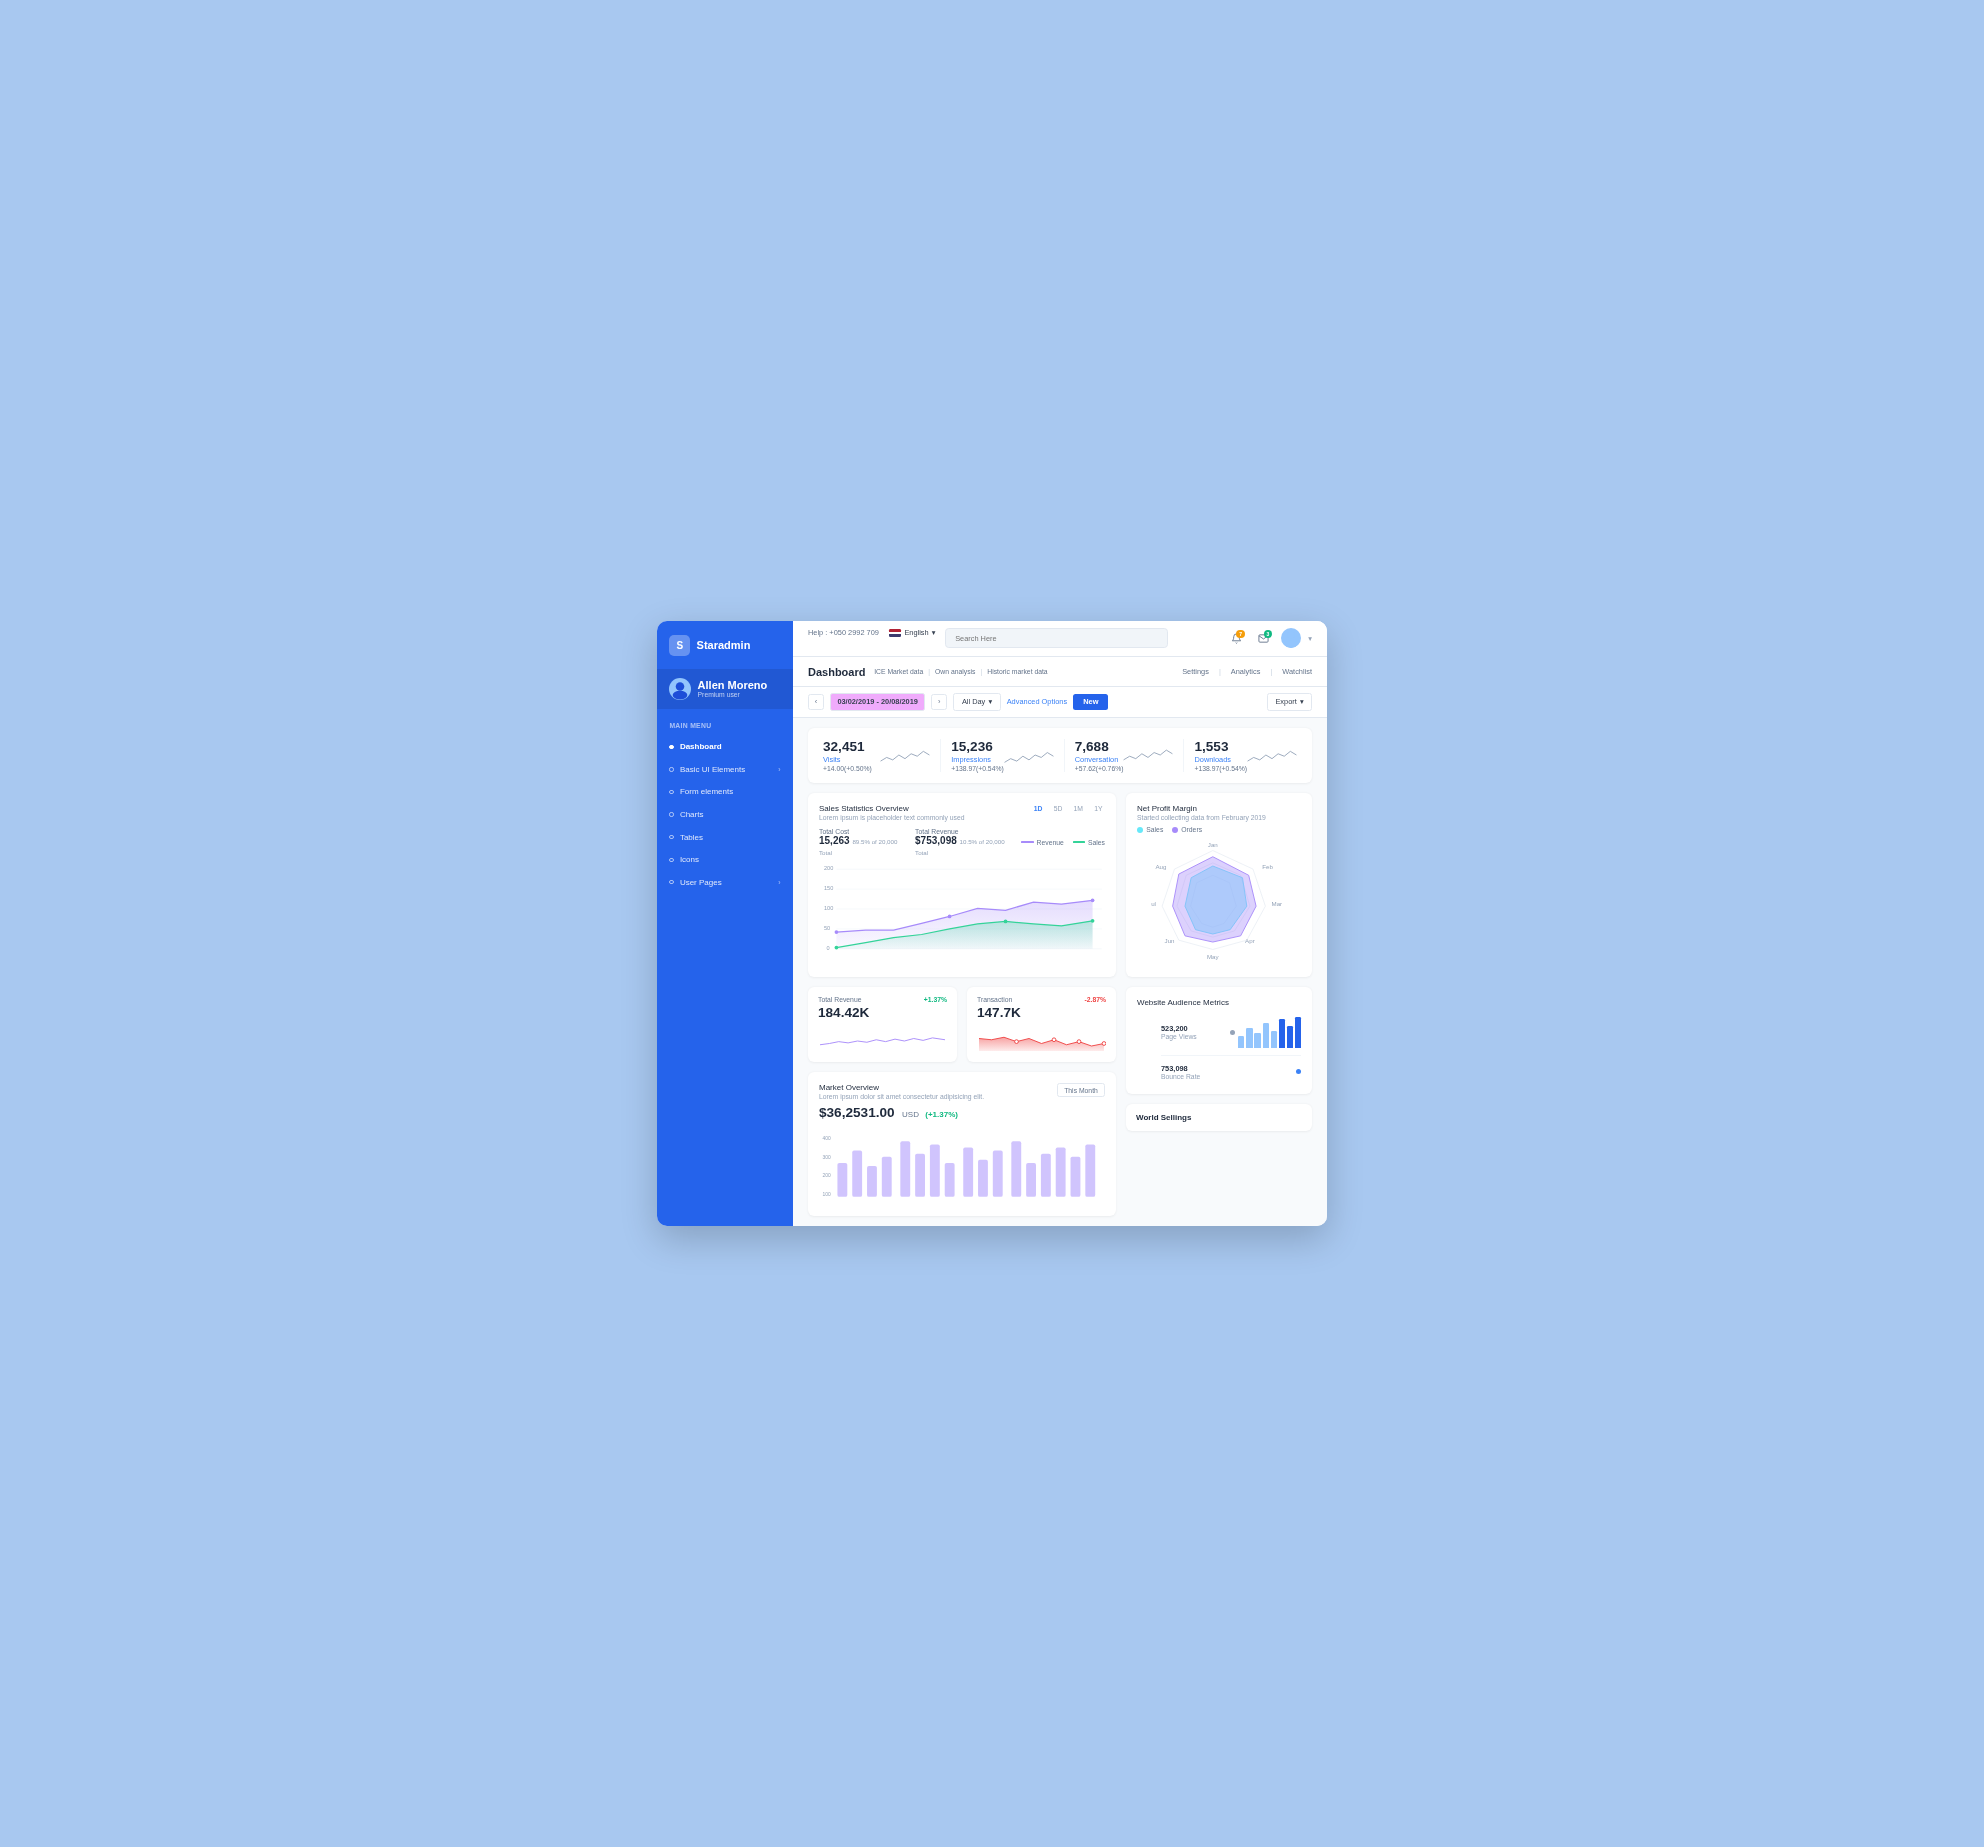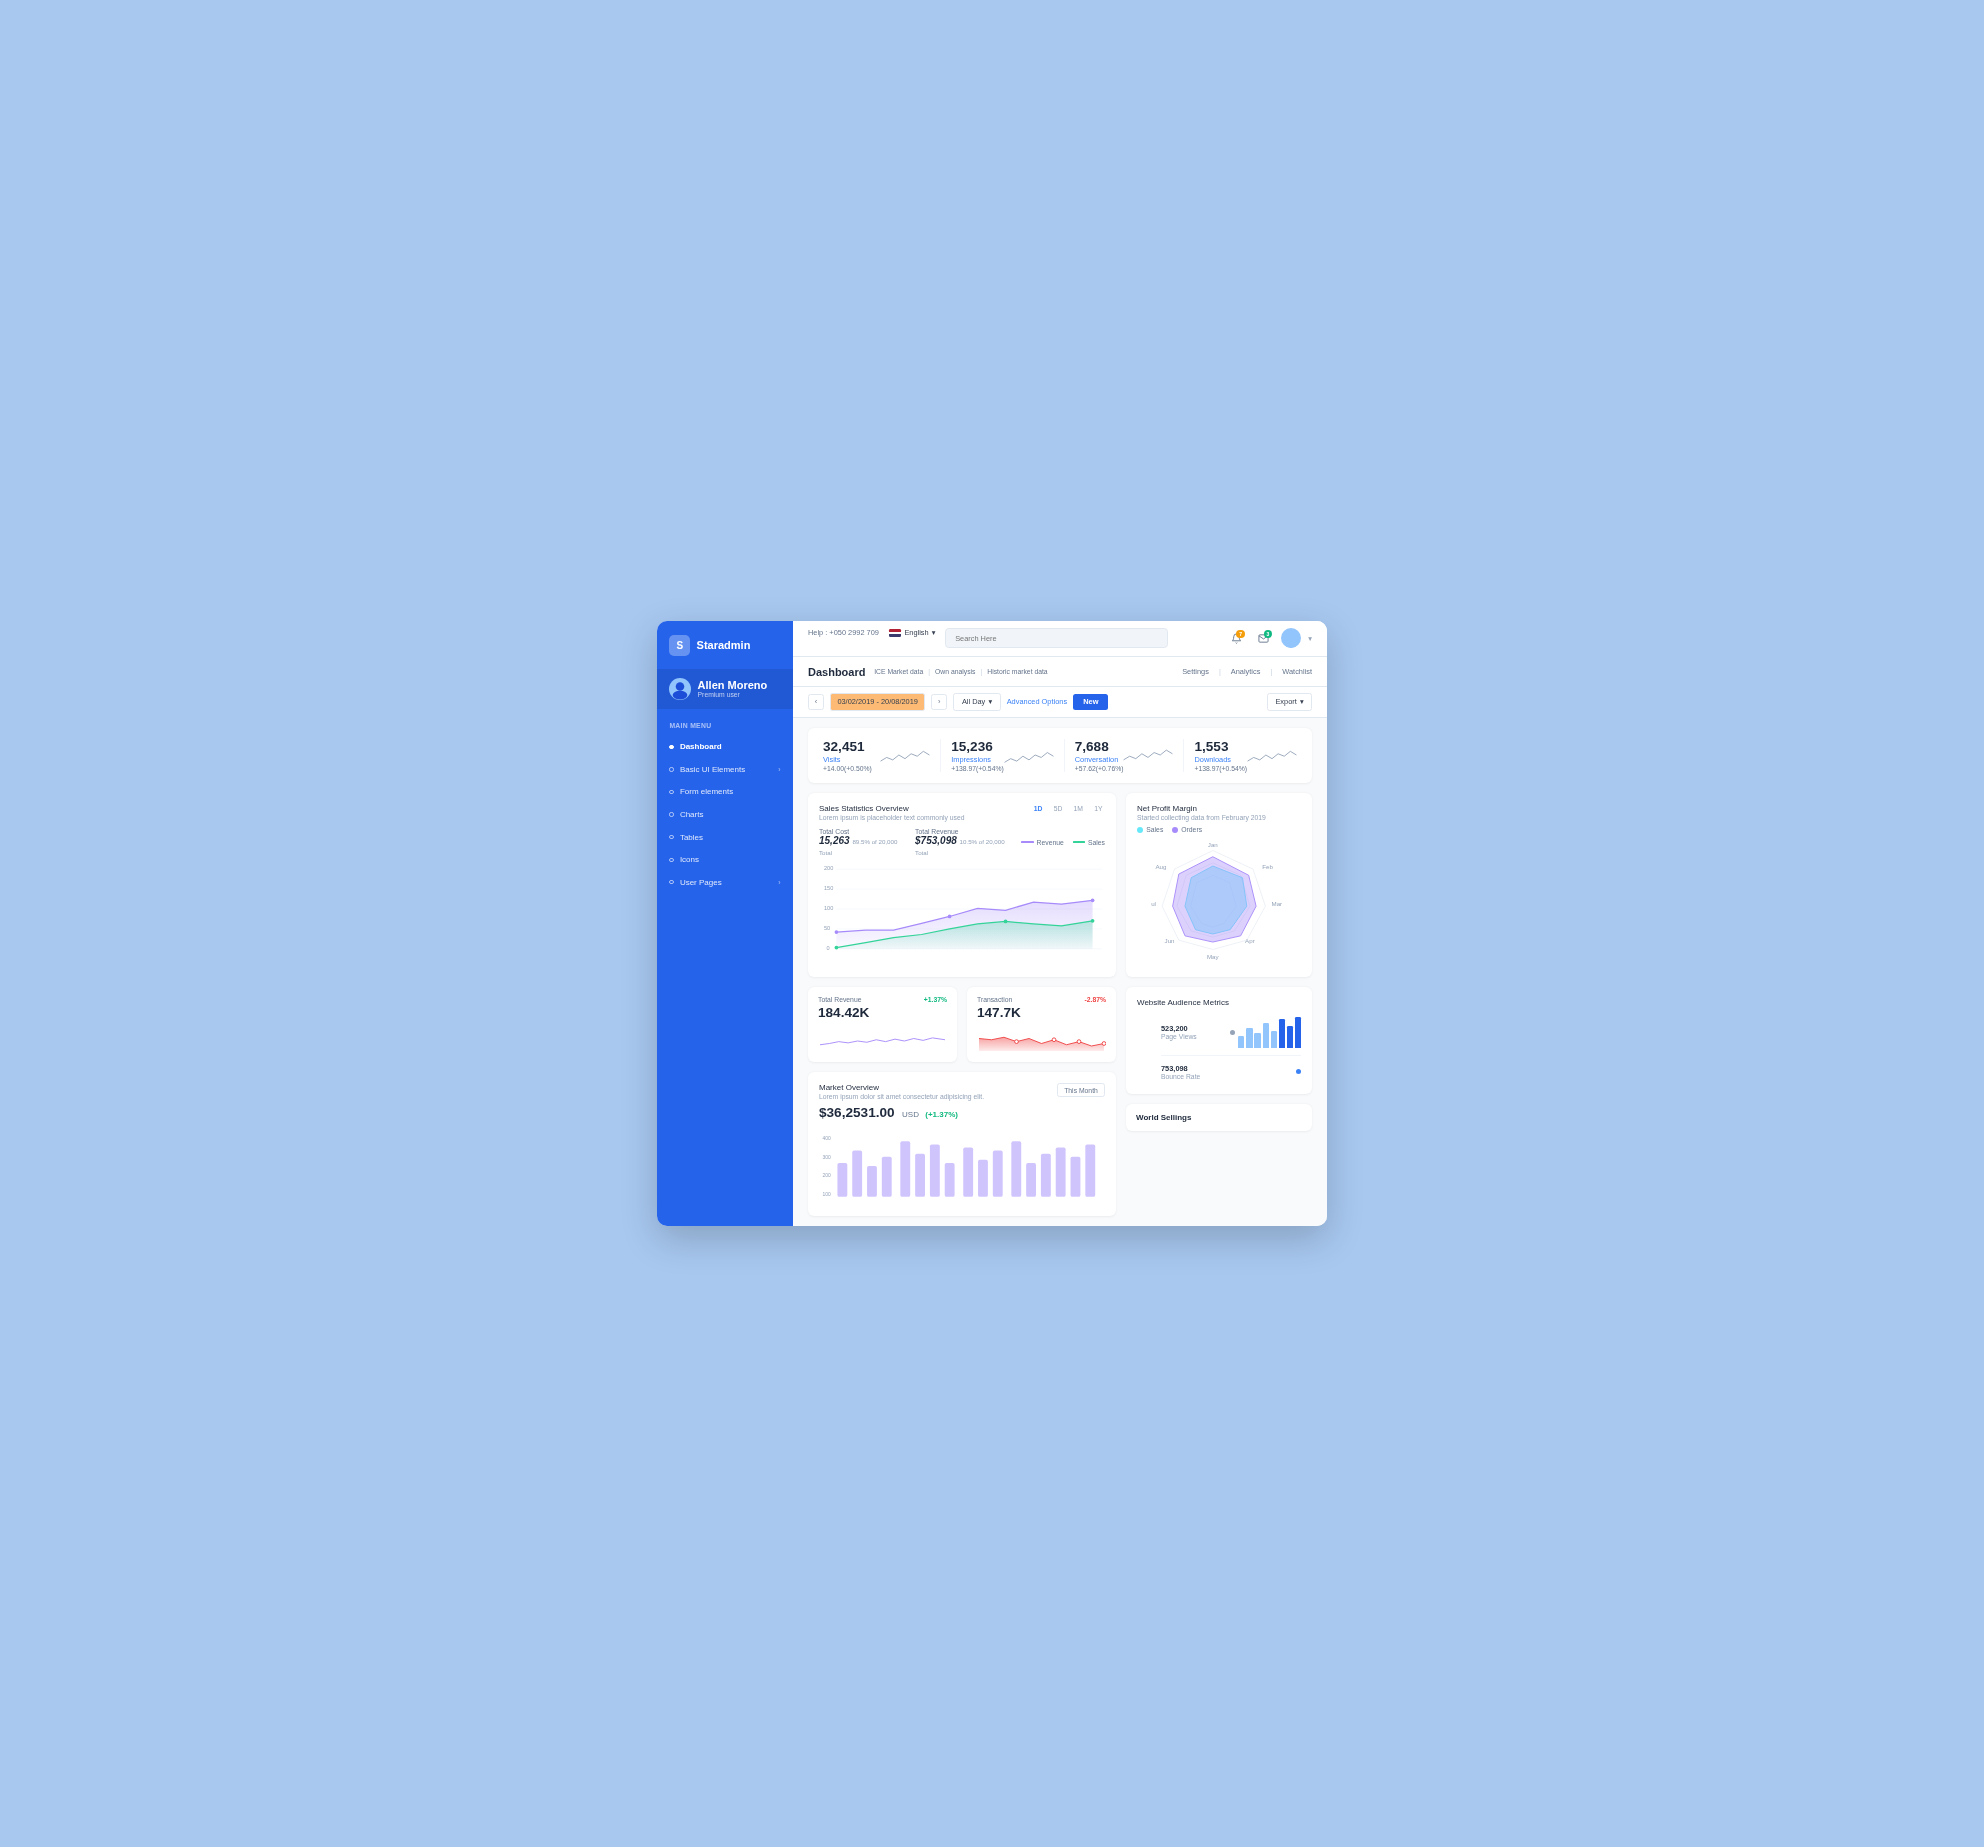--- a/index.html
+++ b/index.html
@@ -276,21 +276,22 @@
       justify-content: center;
       color: #64748b;
       font-size: 7.4px;
     }
     .toolbar-date {
       font-size: 7.4px;
       color: #374151;
       padding: 3.1px 6.2px;
       border: 0.6px solid #e2e8f0;
       border-radius: 2.5px;
-      background: #fdba74;
+      background: #f0abfc;
+      font-weight: bold;
     }
     .toolbar-allday {
       font-size: 7.4px;
       color: #374151;
       padding: 3.1px 7.4px;
       border: 0.6px solid #e2e8f0;
       border-radius: 2.5px;
       background: white;
       cursor: pointer;
       display: flex;
@@ -415,21 +416,20 @@
     .sales-tab.active { color: #3b82f6; font-weight: 600; }
     .sales-meta-item {}
     .sales-meta-label {
       font-size: 6.8px;
       color: #64748b;
     }
     .sales-meta-value {
       font-size: 10px;
       font-weight: 700;
       color: #1e293b;
-      font-style: italic;
     }
     .sales-meta-detail {
       font-size: 6.2px;
       color: #94a3b8;
     }
     .legend {
       display: flex;
       align-items: center;
       gap: 8.7px;
       margin-left: auto;

